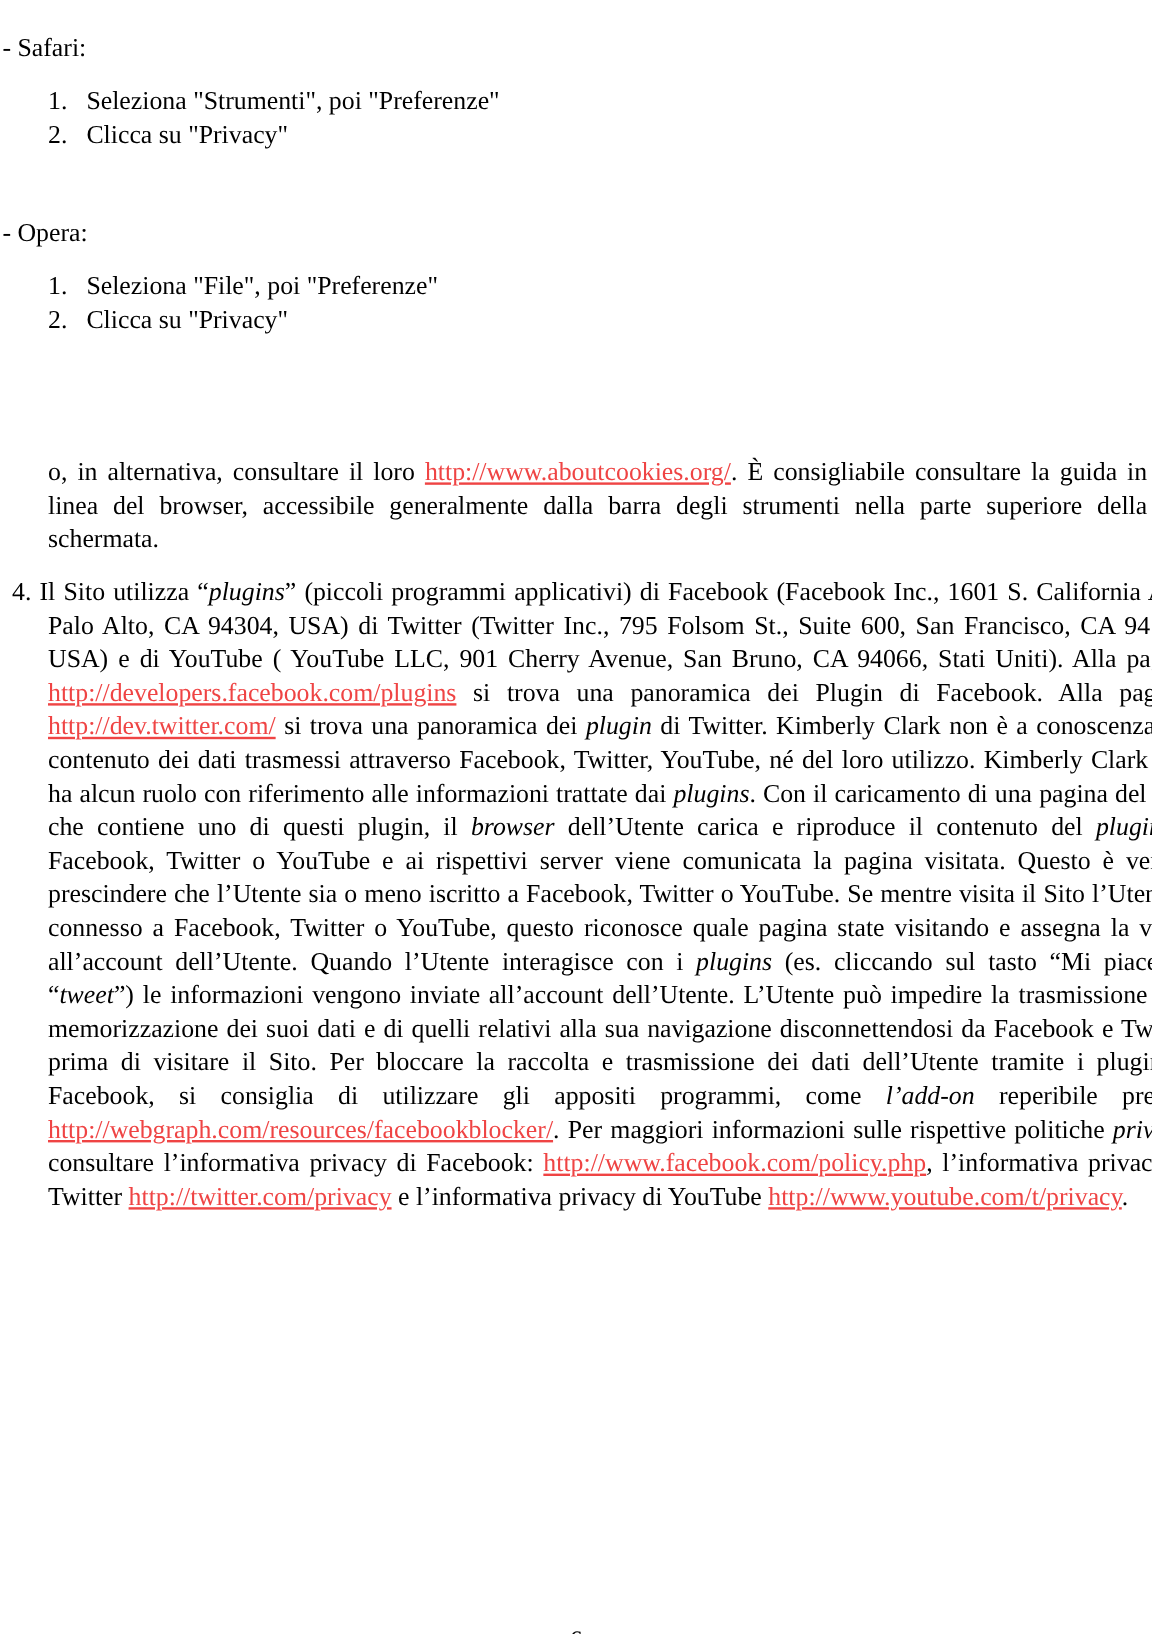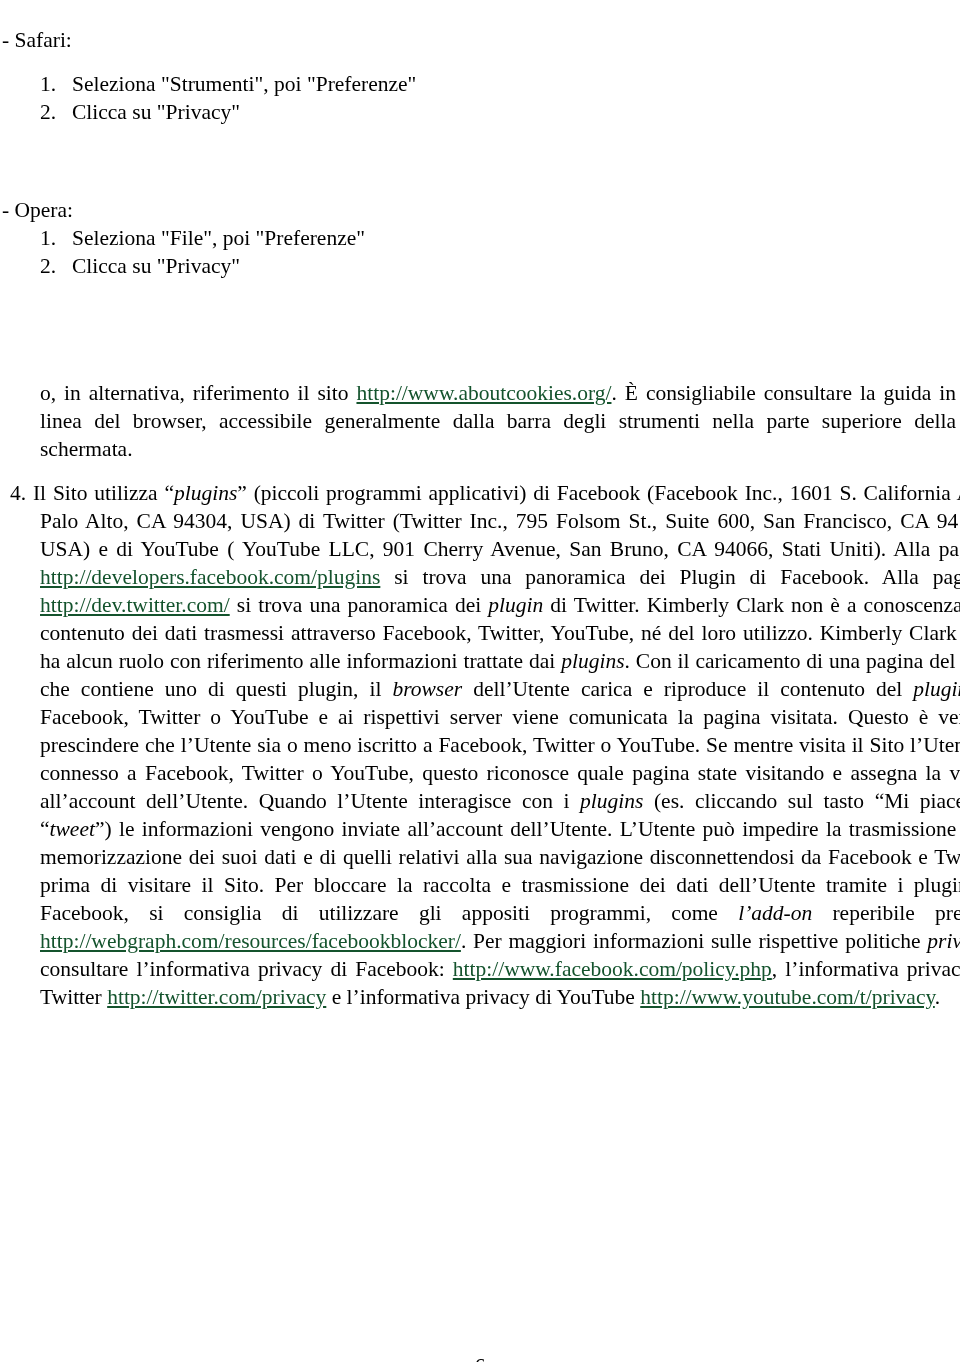--- a/index.html
+++ b/index.html
@@ -65,39 +65,39 @@
   .para.indent-block {
     left: 40px;
     width: 916px;
   }
   .para.hanging {
     padding-left: 40px;
     text-indent: -30px;
   }
 
   .lnk {
-    color: #14532d;
+    color: #ef4444;
     text-decoration: underline;
   }
   .it {
   }
 
   .pageno {
     position: absolute;
     left: 0;
     width: 960px;
     text-align: center;
     font-size: 21px;
     line-height: 24px;
   }
 
   
   #safari-head { top: 2px; }
   #safari-steps { top: 46px; }
-  #opera-head  { top: 172px; }
+  #opera-head  { top: 156px; }
   #opera-steps { top: 200px; }
   #alt-para    { top: 355px; }
   #plugins-para{ top: 455px; }
   #pageno      { top: 1330px; }
 </style>
 </head>
 <body>
 
 <div class="page">
 
@@ -121,21 +121,21 @@
       <span class="marker">1.</span>
       <span>Seleziona "File", poi "Preferenze"</span>
     </li>
     <li>
       <span class="marker">2.</span>
       <span>Clicca su "Privacy"</span>
     </li>
   </ol>
 
   <div class="para indent-block" id="alt-para">
-    <span>o, in alternativa, riferimento il sito </span><a class="lnk" href="#">http://www.aboutcookies.org/</a><span>. È consigliabile consultare la guida in linea del browser, accessibile generalmente dalla barra degli strumenti nella parte superiore della schermata.</span>
+    <span>o, in alternativa, consultare il loro </span><a class="lnk" href="#">http://www.aboutcookies.org/</a><span>. È consigliabile consultare la guida in linea del browser, accessibile generalmente dalla barra degli strumenti nella parte superiore della schermata.</span>
   </div>
 
   <div class="para hanging" id="plugins-para">
     <span>4.</span>
     <span id="plugins-body"><span>Il Sito utilizza “</span><em class="it">plugins</em><span>” (piccoli programmi applicativi) di Facebook (Facebook Inc., 1601 S. California Ave, Palo Alto, CA 94304, USA) di Twitter (Twitter Inc., 795 Folsom St., Suite 600, San Francisco, CA 94107, USA) e di YouTube ( YouTube LLC, 901 Cherry Avenue, San Bruno, CA 94066, Stati Uniti).  Alla pagina </span><a class="lnk" href="#">http://developers.facebook.com/plugins</a><span> si trova una panoramica dei Plugin di Facebook. Alla pagina: </span><a class="lnk" href="#">http://dev.twitter.com/</a><span> si trova una panoramica dei </span><em class="it">plugin</em><span> di Twitter. Kimberly Clark non è a conoscenza del contenuto dei dati trasmessi attraverso Facebook, Twitter, YouTube, né del loro utilizzo. Kimberly Clark non ha alcun ruolo con riferimento alle informazioni trattate dai </span><em class="it">plugins</em><span>. Con il caricamento di una pagina del Sito che contiene uno di questi plugin, il </span><em class="it">browser</em><span> dell’Utente carica e riproduce il contenuto del </span><em class="it">plugin</em><span> di Facebook, Twitter o YouTube e ai rispettivi server viene comunicata la pagina visitata. Questo è vero a prescindere che l’Utente sia o meno iscritto a Facebook, Twitter o YouTube. Se mentre visita il Sito l’Utente è connesso a Facebook, Twitter o YouTube, questo riconosce quale pagina state visitando e assegna la visita all’account dell’Utente. Quando l’Utente interagisce con i </span><em class="it">plugins</em><span> (es. cliccando sul tasto “Mi piace” o “</span><em class="it">tweet</em><span>”) le informazioni vengono inviate all’account dell’Utente. L’Utente può impedire la trasmissione e la memorizzazione dei suoi dati e di quelli relativi alla sua navigazione disconnettendosi da Facebook e Twitter prima di visitare il Sito. Per bloccare la raccolta e trasmissione dei dati dell’Utente tramite i plugin di Facebook, si consiglia di utilizzare gli appositi programmi, come </span><em class="it">l’add-on</em><span> reperibile presso: </span><a class="lnk" href="#">http://webgraph.com/resources/facebookblocker/</a><span>. Per maggiori informazioni sulle rispettive politiche </span><em class="it">privacy,</em><span> consultare l’informativa privacy di Facebook: </span><a class="lnk" href="#">http://www.facebook.com/policy.php</a><span>, l’informativa privacy di Twitter </span><a class="lnk" href="#">http://twitter.com/privacy</a><span> e l’informativa privacy di YouTube </span><a class="lnk" href="#">http://www.youtube.com/t/privacy</a><span>.</span></span>
   </div>
 
   <div class="pageno" id="pageno">6</div>
 
 </div>

